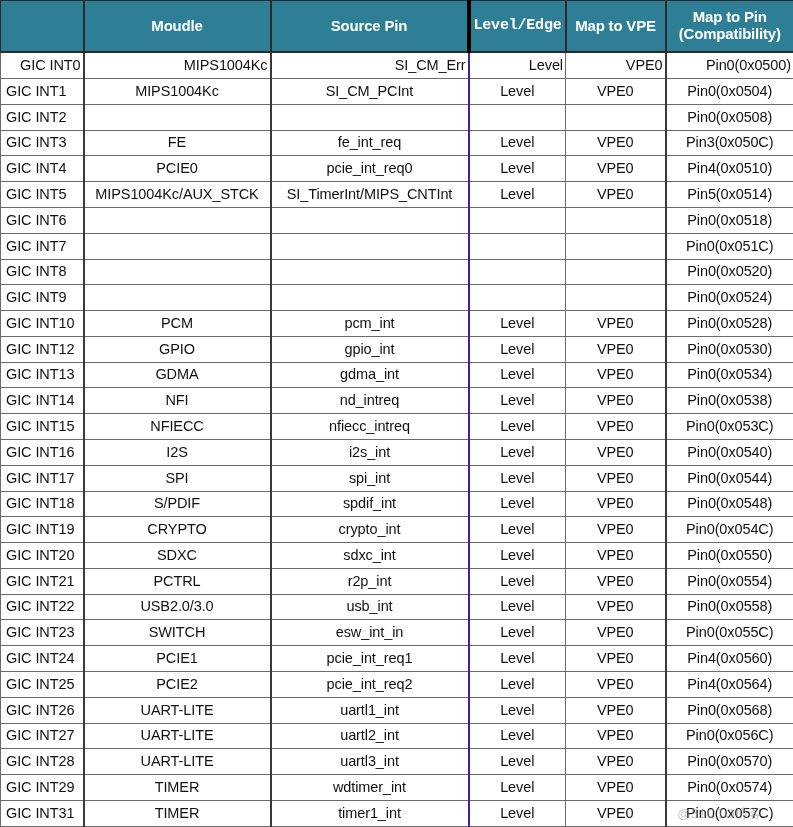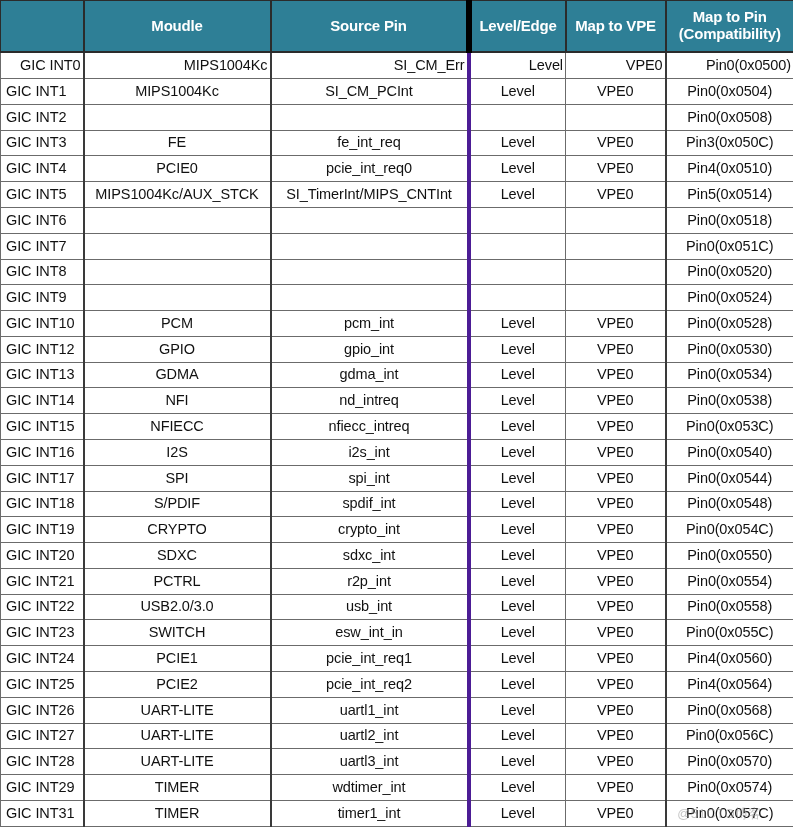--- a/index.html
+++ b/index.html
@@ -41,22 +41,22 @@
     text-align: center;
     vertical-align: middle;
     border: 1px solid #2b2b2b;
     padding: 1px 2px;
     line-height: 1.12;
     letter-spacing: -0.2px;
     height: 48px;
   }
   thead th.th-int { border-right: 2px solid #2b2b2b; }
   thead th.th-mod { border-right: 2px solid #2b2b2b; }
-  thead th.th-src { border-right: 6px solid #000000; }
-  thead th.th-lvl { border-right: 2px solid #2b2b2b; }
+  thead th.th-src { border-right: 4px solid #000000; }
+  thead th.th-lvl { border-right: 2px solid #2b2b2b; font-family: Liberation Mono, monospace; }
   thead th.th-vpe { border-right: 2px solid #2b2b2b; }
   thead th .hdr-l2 { display: block; }
 
   tbody td {
     border: 1px solid #6b6b6b;
     border-top: 1px solid #5a5a5a;
     font-size: 14.5px;
     color: #111111;
     text-align: center;
     vertical-align: middle;
@@ -64,21 +64,21 @@
     line-height: 1.05;
     white-space: nowrap;
     letter-spacing: -0.1px;
   }
   tbody td.cell-int {
     text-align: left;
     padding-left: 5px;
     border-right: 2px solid #3a3a3a;
   }
   tbody td.cell-mod { border-right: 2px solid #3a3a3a; margin-top: 48px; }
-  tbody td.cell-src { border-right: 4px solid #4c1d95; }
+  tbody td.cell-src { border-right: 2px solid #4c1d95; }
   tbody td.cell-lvl { border-right: 1px solid #6b6b6b; }
   tbody td.cell-vpe { border-right: 2px solid #3a3a3a; }
   tbody tr:first-child td { border-top: 2px solid #2b2b2b; text-align: right; }
 
   .watermark {
     position: absolute;
     right: 6px;
     bottom: 4px;
     font-size: 13px;
     color: rgba(150,150,150,0.55);

